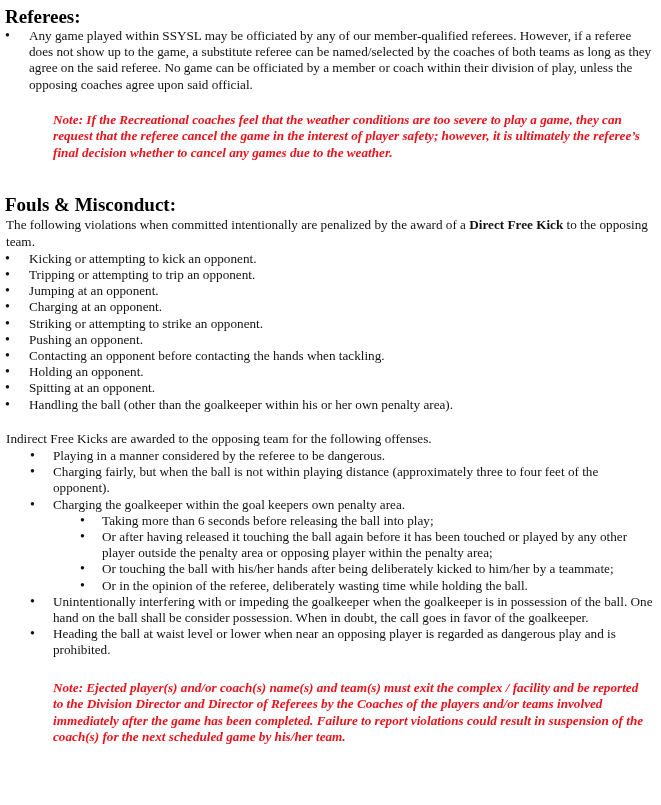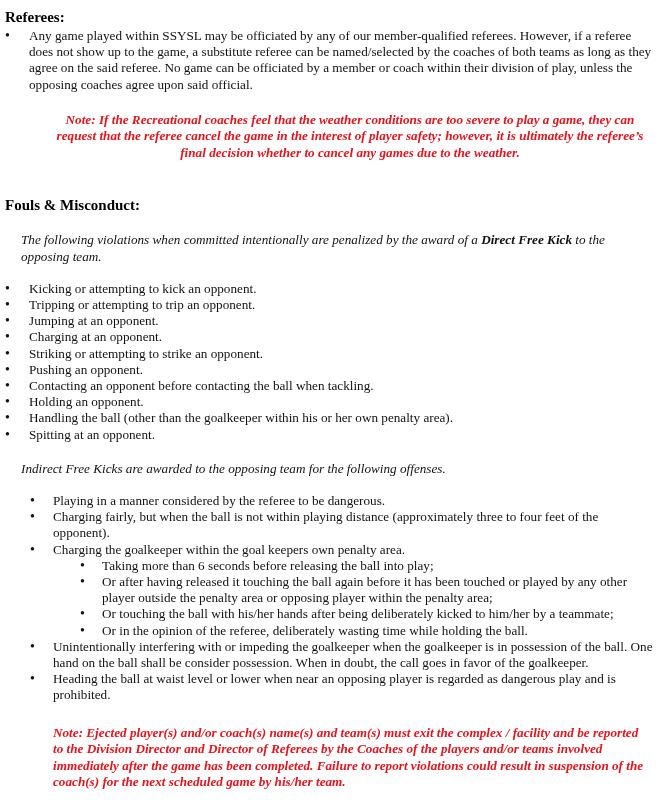--- a/index.html
+++ b/index.html
@@ -4,42 +4,42 @@
 <style>
   html, body { margin: 0; padding: 0; background: #ffffff; }
   body {
     width: 661px; height: 805px; overflow: hidden;
     font-family: "Liberation Serif", "DejaVu Serif", serif;
     color: #111111; font-size: 13.2px; line-height: 16.2px;
   }
   .page { position: relative; padding: 0 6px 0 5px; }
   h2 {
     font-family: "Liberation Serif", serif; font-weight: bold;
-    font-size: 15px; line-height: 22px; margin: 0; color: #000;
+    font-size: 19px; line-height: 22px; margin: 0; color: #000;
   }
   #h-referees { padding-top: 6px; }
   #h-fouls { margin-top: 33px; }
   ul { list-style: none; margin: 0; padding: 0; }
   li { position: relative; }
   .b1 li { padding-left: 24px; }
   .b1 li::before, .b2 li::before, .b3 li::before {
     content: "\2022"; position: absolute; top: 0; font-size: 14px;
   }
   .b1 li::before { left: 0; }
   .b2 li { padding-left: 48px; }
   .b2 li::before { left: 25px; }
   .b3 li { padding-left: 97px; }
   .b3 li::before { left: 75px; }
   .note {
     color: #e8141c; font-weight: bold; font-style: italic;
     padding-left: 48px; padding-right: 8px; line-height: 16.5px;
   }
-  #note1 { margin-top: 19px; text-align: center; }
+  #note1 { margin-top: 19px; }
   #note2 { margin-top: 21px; }
-  p { margin: 16px; font-style: italic; }
+  p { margin: 1px; }
   #ifk-intro { margin-top: 18px; }
   .strong { font-weight: bold; }
 </style>
 </head>
 <body>
 
 <div class="page">
 
   <h2 id="h-referees">Referees:</h2>
   <ul class="b1">
@@ -49,24 +49,24 @@
 
   <h2 id="h-fouls">Fouls &amp; Misconduct:</h2>
   <p><span>The following violations when committed intentionally are penalized by the award of a </span><span class="strong">Direct Free Kick</span><span> to the opposing team.</span></p>
   <ul class="b1">
     <li>Kicking or attempting to kick an opponent.</li>
     <li>Tripping or attempting to trip an opponent.</li>
     <li>Jumping at an opponent.</li>
     <li>Charging at an opponent.</li>
     <li>Striking or attempting to strike an opponent.</li>
     <li>Pushing an opponent.</li>
-    <li>Contacting an opponent before contacting the ball when tackling.</li>
+    <li>Contacting an opponent before contacting the hands when tackling.</li>
     <li>Holding an opponent.</li>
+    <li>Spitting at an opponent.</li>
     <li>Handling the ball (other than the goalkeeper within his or her own penalty area).</li>
-    <li>Spitting at an opponent.</li>
   </ul>
 
   <p id="ifk-intro">Indirect Free Kicks are awarded to the opposing team for the following offenses.</p>
   <ul class="b2">
     <li>Playing in a manner considered by the referee to be dangerous.</li>
     <li>Charging fairly, but when the ball is not within playing distance (approximately three to four feet of the opponent).</li>
     <li>Charging the goalkeeper within the goal keepers own penalty area.</li>
   </ul>
   <ul class="b3">
     <li>Taking more than 6 seconds before releasing the ball into play;</li>

